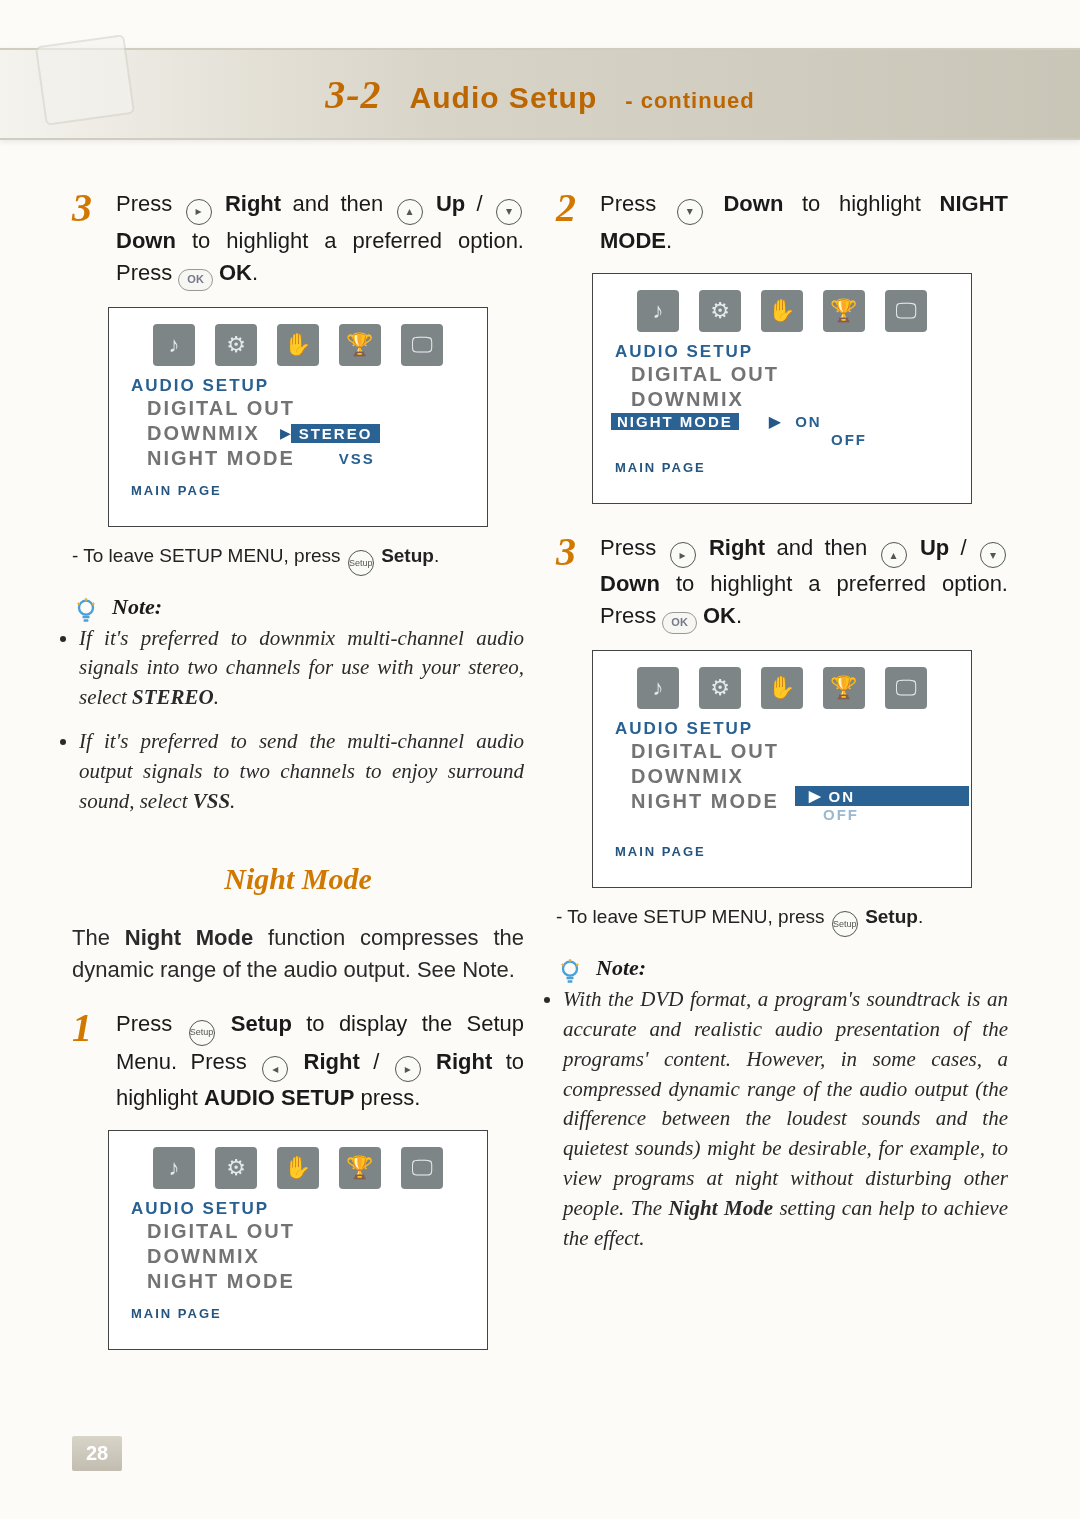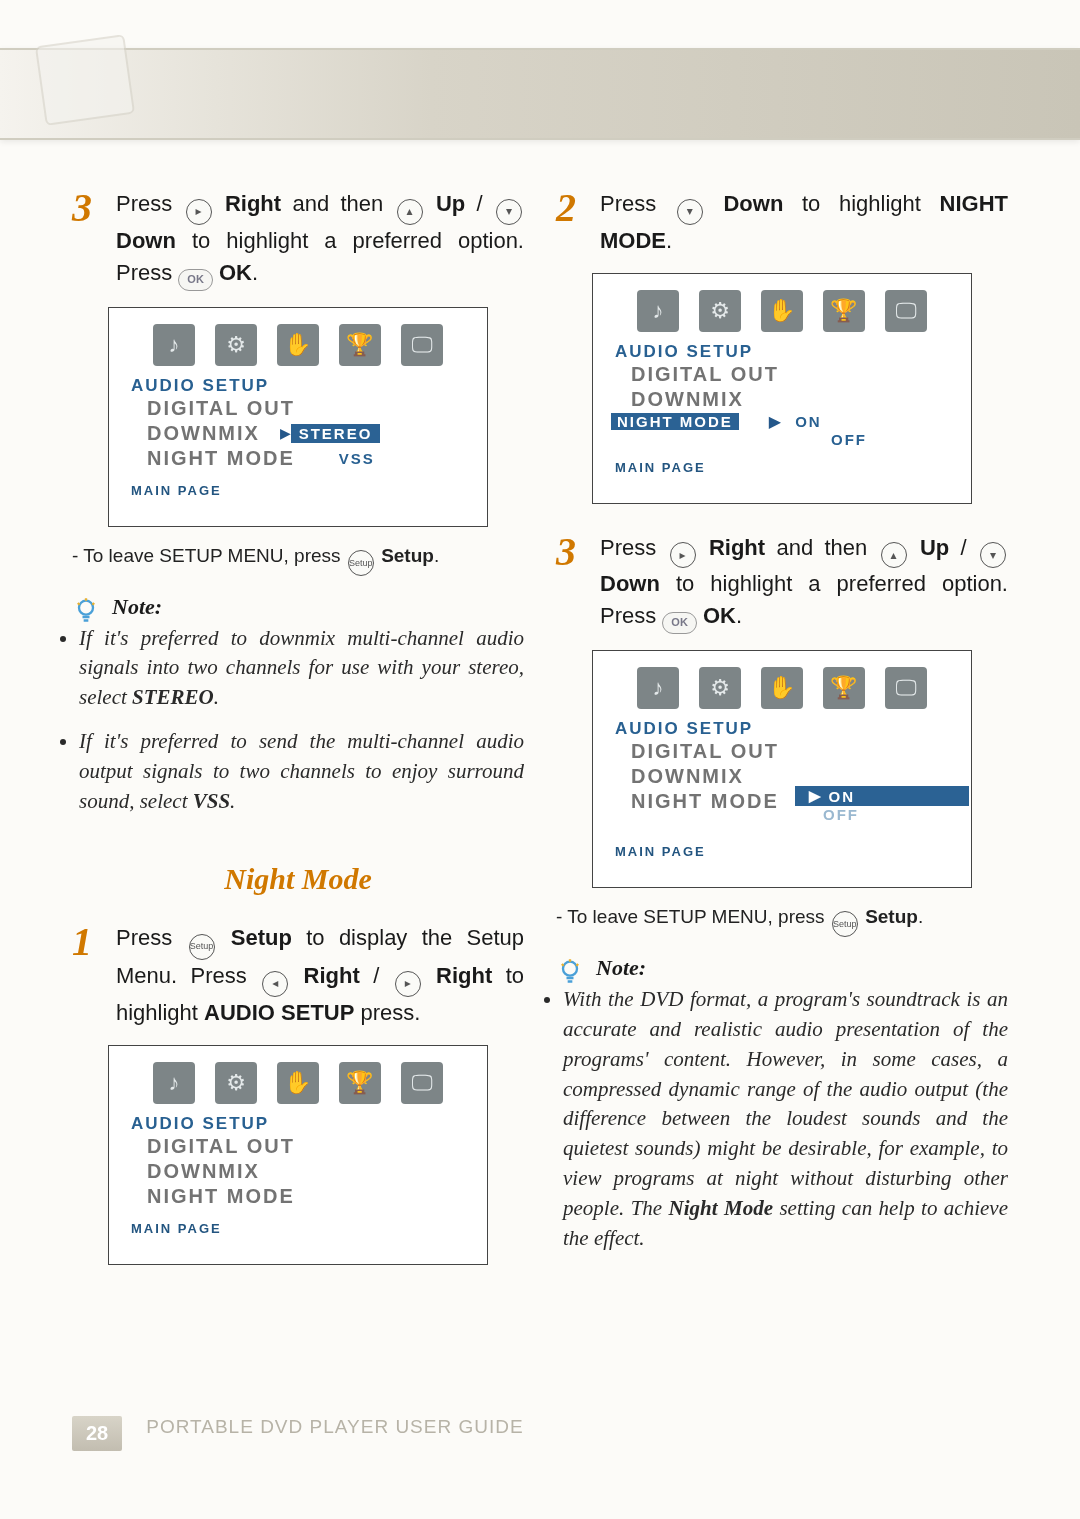--- a/index.html
+++ b/index.html
@@ -82,29 +82,36 @@
   
   .note-row{ display:flex; gap:12px; margin-top:6px;}
   .bulb{ width:28px; height:28px; flex-shrink:0; margin-top:2px;}
   .note-head{ font-style:italic; font-family:Georgia,serif; font-weight:700; font-size:22px; color:#1a1a1a;}
   .note-list{ list-style: disc; margin-left:7px;}
   .note-list li{ font-style:italic; font-family:Georgia,'Times New Roman',serif; font-size:21px; line-height:1.42; margin-bottom:14px; text-align:justify;}
   .note-list li b{ font-style:italic;}
   .section-h2{ font-family:Georgia,serif; font-style:italic; color:#d07800; font-size:30px; font-weight:700; text-align:center; margin:46px 0 26px 0;}
   .bodytxt{ font-size:22px; line-height:1.45; margin-bottom:22px; text-align: justify;}
   
-  .footer{ position:absolute; bottom:68px; left:0; width:100%; padding:0 72px; display:flex; gap:24px;}
+  .footer{ position:absolute; bottom:48px; left:0; width:100%; padding:0 72px; display:flex; align-items:center; }
   .pagenum{ background:linear-gradient(to bottom,#d8d4c8,#c2bdb0); color:#fff; font-weight:700; font-size:20px; padding:6px 14px; border-radius:2px;}
   .foottxt{ color:#b7b3a7; font-size:19px; letter-spacing:1px;}
 </style>
 </head>
 <body>
 
 <div class="page-header">
   <div class="header-device"></div>
+  <div class="header-title">
+    <span class="header-num">3-2</span>
+    &nbsp;
+    <span class="header-label">Audio Setup</span>
+    &nbsp;
+    <span class="header-sub">- continued</span>
+  </div>
 </div>
 
 <div class="content">
 
   <div class="col">
 
     <div class="step">
       <div class="stepnum">3</div>
       <div class="steptxt">
         <span>Press </span>
@@ -160,20 +167,25 @@
         <div class="note-head">Note:</div>
       </div>
     </div>
     <ul class="note-list">
       <li>If it's preferred to downmix multi-channel audio signals into two channels for use with your stereo, select <b>STEREO</b>.</li>
       <li>If it's preferred to send the multi-channel audio output signals to two channels to enjoy surround sound, select <b>VSS</b>.</li>
     </ul>
 
     <div class="section-h2">Night Mode</div>
 
+    <div class="bodytxt">
+      <span>The </span>
+      <b>Night Mode</b>
+      <span> function compresses the dynamic range of the audio output. See Note.</span>
+    </div>
 
     <div class="step">
       <div class="stepnum">1</div>
       <div class="steptxt">
         <span>Press </span>
         <span class="circ small">Setup</span>
         <b>Setup</b>
         <span> to display the Setup Menu. Press </span>
         <span class="circ">◂</span>
         <b>Right</b>
@@ -296,14 +308,13 @@
     </div>
     <ul class="note-list">
       <li>With the DVD format, a program's soundtrack is an accurate and realistic audio presentation of the programs' content. However, in some cases, a compressed dynamic range of the audio output (the difference between the loudest sounds and the quietest sounds) might be desirable, for example, to view programs at night without disturbing other people. The <b>Night Mode</b> setting can help to achieve the effect.</li>
     </ul>
 
   </div>
 </div>
 
 <div class="footer">
   <div class="pagenum">28</div>
-  <div class="foottxt">PORTABLE DVD PLAYER USER GUIDE</div>
 </div>
 
 </body></html>

